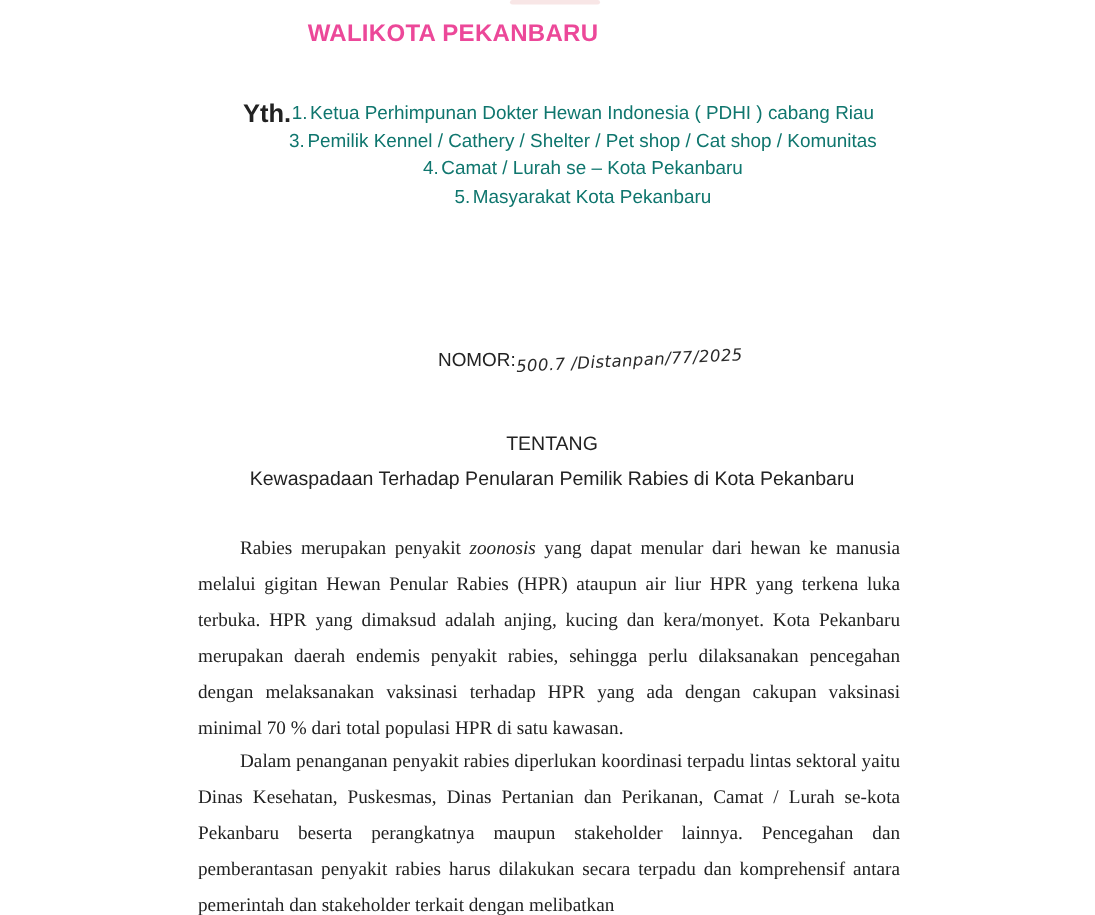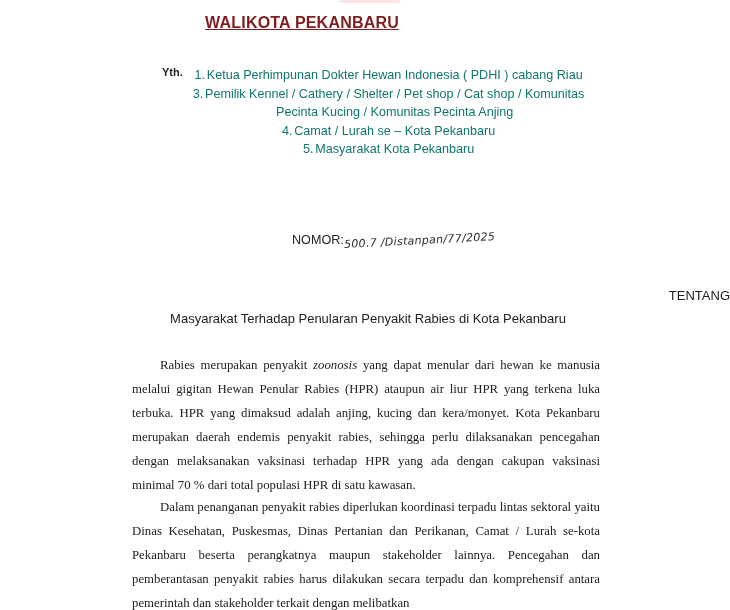--- a/index.html
+++ b/index.html
@@ -30,28 +30,27 @@
       opacity: 0.6;
     }
     .header-title {
       position: absolute;
       left: 0; width: 604px;
       top: 14px;
       text-align: center;
       font-weight: bold;
       font-size: 16px;
       letter-spacing: 0.2px;
-      color: #7f1d1d;
-      text-decoration: underline;
+      color: #ec4899;
     }
     .yth-label {
       position: absolute;
       left: 162px;
       top: 66px;
-      font-size: 11px;
+      font-size: 17px;
       font-weight: bold;
       color: #222;
     }
     .recipients {
       position: absolute;
       left: 191px;
       top: 66px;
       margin: 0;
       padding: 0;
       list-style: none;
@@ -96,21 +95,21 @@
       font-size: 11px;
       transform: rotate(-3deg);
       display: inline-block;
       color: #2a2a2a;
       letter-spacing: 0.3px;
     }
     .tentang {
       position: absolute;
       left: 0; width: 730px;
       top: 288px;
-      text-align: right;
+      text-align: center;
       font-size: 13px;
       color: #222;
       padding-left: 6px;
       box-sizing: border-box;
     }
     .subject {
       position: absolute;
       left: 0; width: 730px;
       top: 311px;
       text-align: center;
@@ -149,38 +148,37 @@
   <div class="header-title">WALIKOTA PEKANBARU</div>
 
   <div class="yth-label">Yth.</div>
 
   <ul class="recipients">
     <li>
       <span class="num">1.</span><span>Ketua Perhimpunan Dokter Hewan Indonesia ( PDHI ) cabang Riau</span>
     </li>
     <li>
       <span class="num">3.</span><span>Pemilik Kennel / Cathery / Shelter / Pet shop / Cat shop / Komunitas</span>
-      <div class="cont">Pecinta Kucing / Komunitas Pecinta Anjing</div>
     </li>
     <li>
       <span class="num">4.</span><span>Camat / Lurah se – Kota Pekanbaru</span>
     </li>
     <li>
       <span class="num">5.</span><span>Masyarakat Kota Pekanbaru</span>
     </li>
   </ul>
 
 
   <div class="nomor">
     <span>NOMOR</span><span>:</span><span class="hand">500.7 /Distanpan/77/2025</span>
   </div>
 
   <div class="tentang">TENTANG</div>
 
-  <div class="subject">Masyarakat Terhadap Penularan Penyakit Rabies di Kota Pekanbaru</div>
+  <div class="subject">Kewaspadaan Terhadap Penularan Pemilik Rabies di Kota Pekanbaru</div>
 
   <div class="body-text para1">
     <p><span>Rabies merupakan penyakit </span><em>zoonosis</em><span> yang dapat menular dari hewan ke manusia melalui gigitan Hewan Penular Rabies (HPR) ataupun air liur HPR yang terkena luka terbuka. HPR yang dimaksud adalah anjing, kucing dan kera/monyet. Kota Pekanbaru merupakan daerah endemis penyakit rabies, sehingga perlu dilaksanakan pencegahan dengan melaksanakan vaksinasi terhadap HPR yang ada dengan cakupan vaksinasi minimal 70 % dari total populasi HPR di satu kawasan.</span></p>
   </div>
 
   <div class="body-text para2">
     <p>Dalam penanganan penyakit rabies diperlukan koordinasi terpadu lintas sektoral yaitu Dinas Kesehatan, Puskesmas, Dinas Pertanian dan Perikanan, Camat / Lurah se-kota Pekanbaru beserta perangkatnya maupun stakeholder lainnya. Pencegahan dan pemberantasan penyakit rabies harus dilakukan secara terpadu dan komprehensif antara pemerintah dan stakeholder terkait dengan melibatkan</p>
   </div>
 </div>
 

